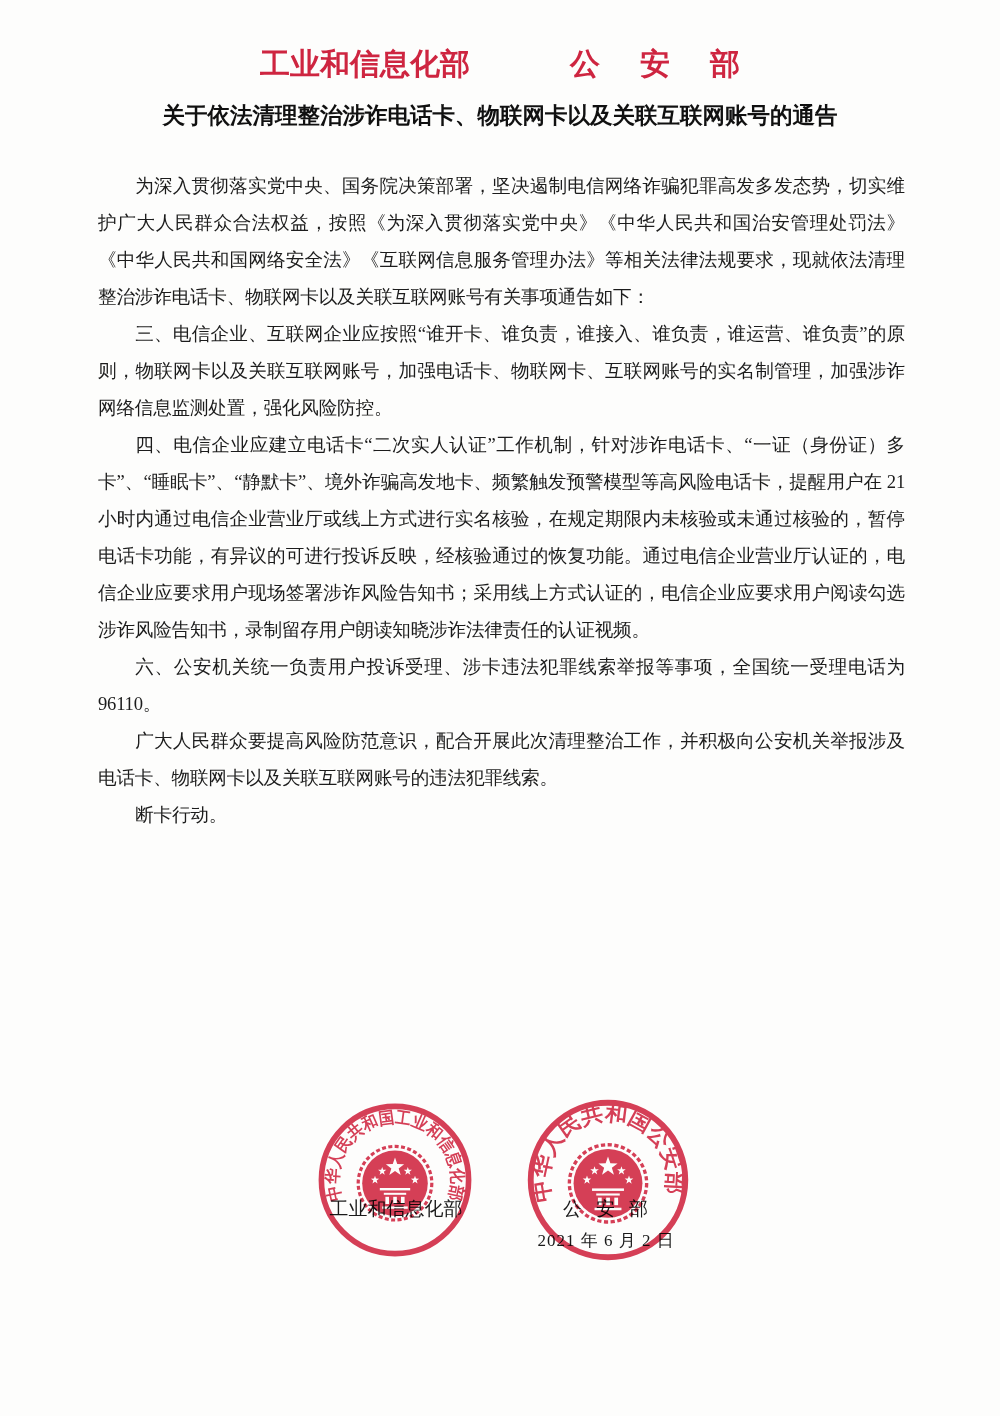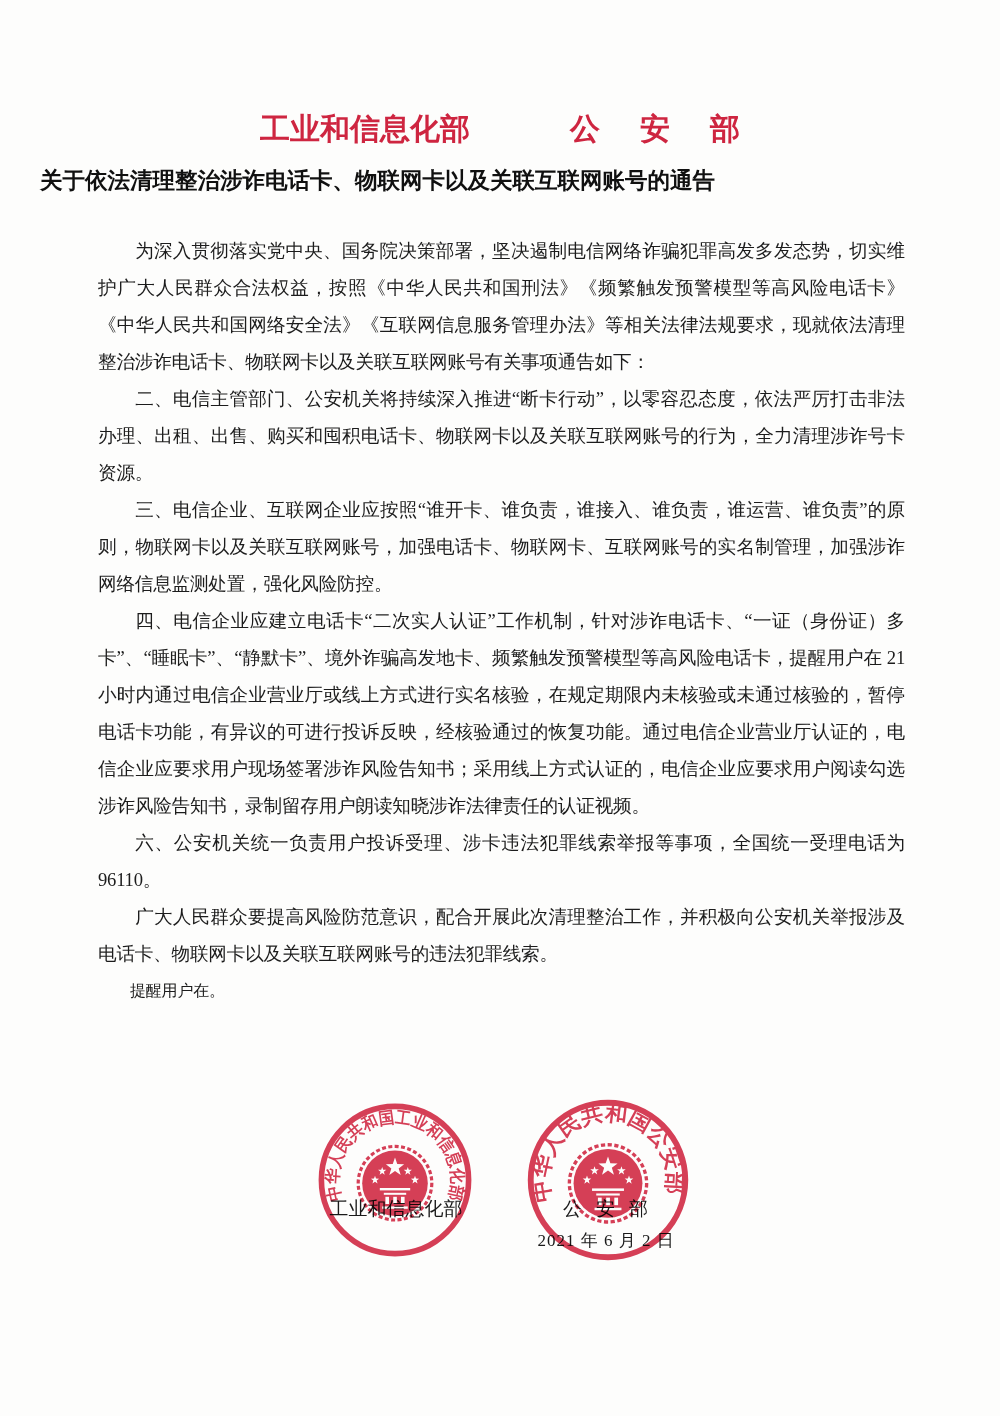--- a/index.html
+++ b/index.html
@@ -5,30 +5,31 @@
   html,body{margin:0;padding:0;background:#ffffff;}
   .page{
     position:relative;
     width:1000px;height:1416px;
     background:#fdfdfc;
     font-family:"Liberation Serif","DejaVu Serif",serif;
     color:#1c1c1c;
     overflow:hidden;
   }
   .header{
-    padding-top:109px;
+    padding-top:44px;
     text-align:center;
     font-weight:bold;
     font-size:30px;line-height:40px;
     color:#ce2540;
     white-space:nowrap;
   }
   .ministry-right{margin-left:100px;letter-spacing:40px;margin-right:-40px;}
   .title{
     margin:14px 40px 0;
+    text-align:center;
     font-size:22.5px;line-height:36px;
     font-weight:bold;
     color:#101010;
   }
   .body-text{
     margin:33px 95px 0 98px;
     font-size:18.6px;line-height:37px;
     letter-spacing:-0.2px;
     text-align:justify;
   }
@@ -56,27 +57,26 @@
 
 <div class="page">
 
   <div class="header">
     <span>工业和信息化部</span><span class="ministry-right">公安部</span>
   </div>
 
   <div class="title">关于依法清理整治涉诈电话卡、物联网卡以及关联互联网账号的通告</div>
 
   <div class="body-text">
-      <p>为深入贯彻落实党中央、国务院决策部署，坚决遏制电信网络诈骗犯罪高发多发态势，切实维护广大人民群众合法权益，按照《中华人民共和国刑法》《频繁触发预警模型等高风险电话卡》《中华人民共和国网络安全法》《互联网信息服务管理办法》等相关法律法规要求，现就依法清理整治涉诈电话卡、物联网卡以及关联互联网账号有关事项通告如下：</p>
-      <p>二、电信主管部门、公安机关将持续深入推进“断卡行动”，以零容忍态度，依法严厉打击非法办理、出租、出售、购买和囤积电话卡、物联网卡以及关联互联网账号的行为，全力清理涉诈号卡资源。</p>
+      <p>为深入贯彻落实党中央、国务院决策部署，坚决遏制电信网络诈骗犯罪高发多发态势，切实维护广大人民群众合法权益，按照《为深入贯彻落实党中央》《中华人民共和国治安管理处罚法》《中华人民共和国网络安全法》《互联网信息服务管理办法》等相关法律法规要求，现就依法清理整治涉诈电话卡、物联网卡以及关联互联网账号有关事项通告如下：</p>
       <p>三、电信企业、互联网企业应按照“谁开卡、谁负责，谁接入、谁负责，谁运营、谁负责”的原则，物联网卡以及关联互联网账号，加强电话卡、物联网卡、互联网账号的实名制管理，加强涉诈网络信息监测处置，强化风险防控。</p>
       <p>四、电信企业应建立电话卡“二次实人认证”工作机制，针对涉诈电话卡、“一证（身份证）多卡”、“睡眠卡”、“静默卡”、境外诈骗高发地卡、频繁触发预警模型等高风险电话卡，提醒用户在 21 小时内通过电信企业营业厅或线上方式进行实名核验，在规定期限内未核验或未通过核验的，暂停电话卡功能，有异议的可进行投诉反映，经核验通过的恢复功能。通过电信企业营业厅认证的，电信企业应要求用户现场签署涉诈风险告知书；采用线上方式认证的，电信企业应要求用户阅读勾选涉诈风险告知书，录制留存用户朗读知晓涉诈法律责任的认证视频。</p>
       <p>六、公安机关统一负责用户投诉受理、涉卡违法犯罪线索举报等事项，全国统一受理电话为 96110。</p>
       <p>广大人民群众要提高风险防范意识，配合开展此次清理整治工作，并积极向公安机关举报涉及电话卡、物联网卡以及关联互联网账号的违法犯罪线索。</p>
-      <p>提醒用户在。</p>
+      <p>断卡行动。</p>
     </div>
 
   <div class="sig sig-left">工业和信息化部</div>
   <div class="sig sig-right">公安部</div>
   <div class="date">2021 年 6 月 2 日</div>
 
   <svg class="seal seal-left" viewBox="0 0 200 200" aria-hidden="true">
     <defs>
       <path id="starA" d="M0,-12 L2.8,-3.9 L11.4,-3.7 L4.6,1.5 L7.1,9.7 L0,4.8 L-7.1,9.7 L-4.6,1.5 L-11.4,-3.7 L-2.8,-3.9 Z"></path>
       <path id="arcA" d="M 33.3 124.3 A 71 71 0 1 1 166.7 124.3" fill="none"></path>

